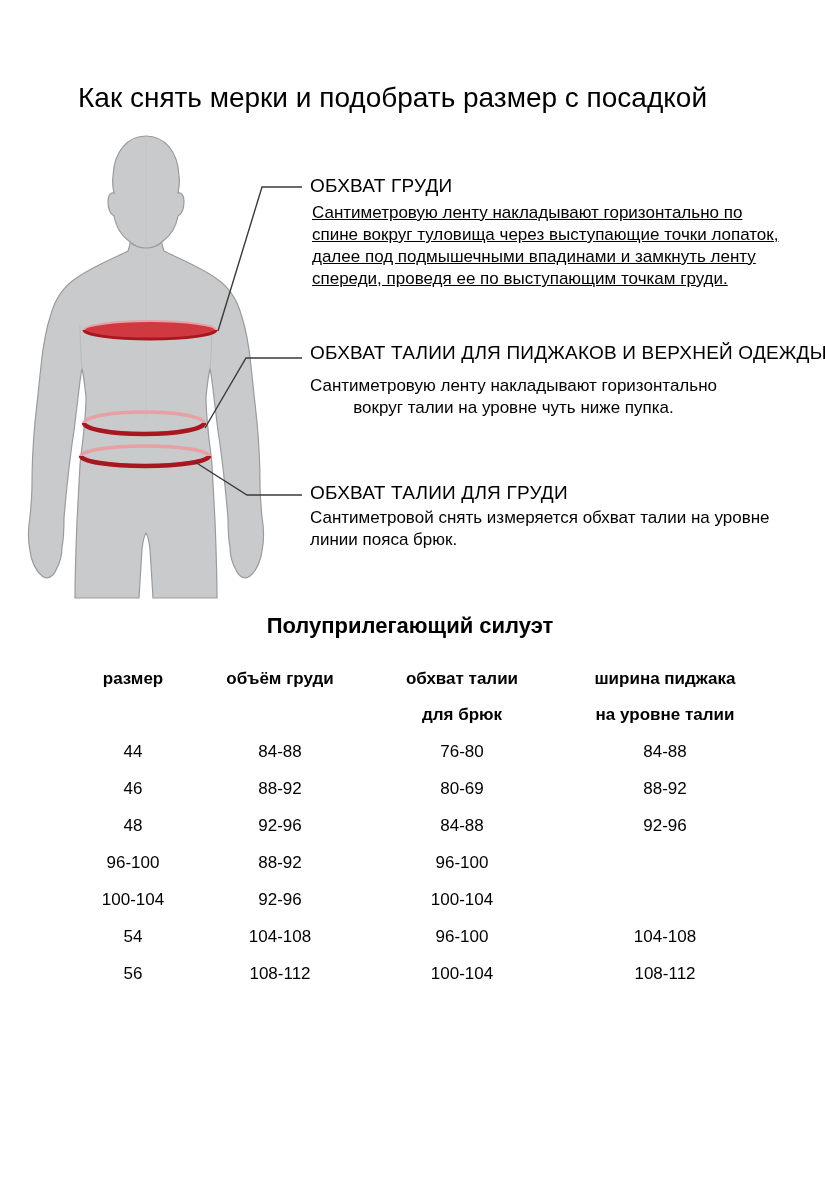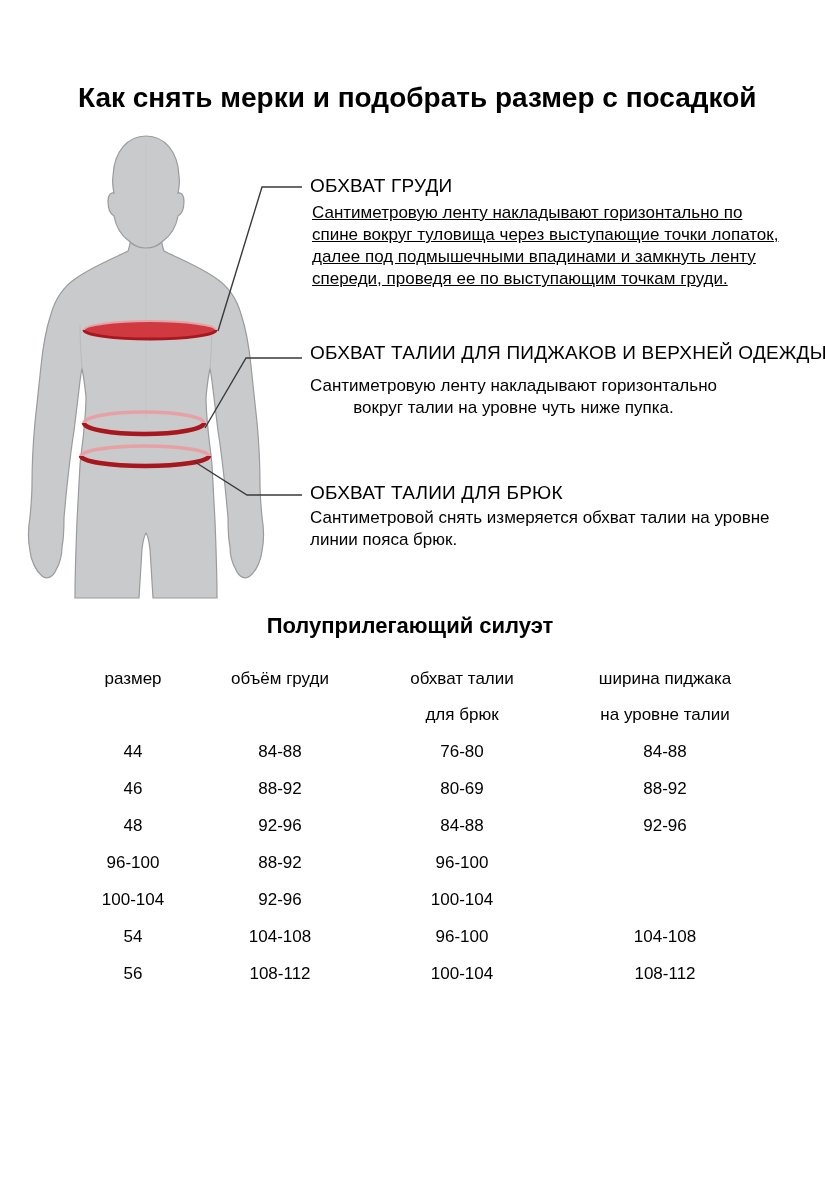--- a/index.html
+++ b/index.html
@@ -1,37 +1,37 @@
 <!DOCTYPE html>
 <html><head>
 <meta charset="utf-8">
 <style>
   * { margin:0; padding:0; box-sizing:border-box; }
   html,body { background:#fff; }
   body { font-family:"Liberation Sans", sans-serif; color:#000; }
   .page { position:relative; width:825px; height:1200px; background:#fff; overflow:hidden; }
 
-  .main-title { position:absolute; left:78px; top:82px; font-size:28px; font-weight:700; white-space:nowrap; }
+  .main-title { position:absolute; left:78px; top:82px; font-size:28px; font-weight:400; white-space:nowrap; }
 
   .figure-svg { position:absolute; left:0; top:120px; width:825px; height:485px; }
 
   .m-heading { position:absolute; font-size:19px; font-weight:400; white-space:nowrap; letter-spacing:0.2px; }
   .m-desc { position:absolute; font-size:17px; line-height:22px; white-space:pre-line; }
   .h-chest { left:310px; top:175px; }
   .d-chest { left:312px; top:202px;text-decoration:underline; }
   .h-jacket { left:310px; top:342px; }
   .d-jacket { left:310px; top:375px;text-align:center; }
   .h-trouser { left:310px; top:482px; }
   .d-trouser { left:310px; top:507px; }
 
   .table-title { position:absolute; left:0; width:820px; top:613px; text-align:center; font-size:22px; font-weight:700; }
 
   .size-table { position:absolute; left:70px; top:661px; width:700px; font-size:17px; }
   .trow { display:grid; grid-template-columns:126px 168px 196px 210px; }
-  .hrow { height:36px; line-height:36px; }
+  .hrow { height:36px; line-height:36px;font-weight:bold; }
   .drow { height:37px; line-height:37px; }
   .trow > div { text-align:center; }
 </style>
 </head>
 <body>
 
 <div class="page">
 
   <h1 class="main-title">Как снять мерки и подобрать размер с посадкой</h1>
 
@@ -133,21 +133,21 @@
   <h2 class="m-heading h-chest">ОБХВАТ ГРУДИ</h2>
   <p class="m-desc d-chest">Сантиметровую ленту накладывают горизонтально по
 спине вокруг туловища через выступающие точки лопаток,
 далее под подмышечными впадинами и замкнуть ленту
 спереди, проведя ее по выступающим точкам груди.</p>
 
   <h2 class="m-heading h-jacket">ОБХВАТ ТАЛИИ ДЛЯ ПИДЖАКОВ И ВЕРХНЕЙ ОДЕЖДЫ</h2>
   <p class="m-desc d-jacket">Сантиметровую ленту накладывают горизонтально
 вокруг талии на уровне чуть ниже пупка.</p>
 
-  <h2 class="m-heading h-trouser">ОБХВАТ ТАЛИИ ДЛЯ БРЮК</h2>
+  <h2 class="m-heading h-trouser">ОБХВАТ ТАЛИИ ДЛЯ ГРУДИ</h2>
   <p class="m-desc d-trouser">Сантиметровой снять измеряется обхват талии на уровне
 линии пояса брюк.</p>
 
   <h3 class="table-title">Полуприлегающий силуэт</h3>
 
   <div class="size-table">
     <div class="trow hrow">
       <div>размер</div>
       <div>объём груди</div>
       <div>обхват талии</div>

